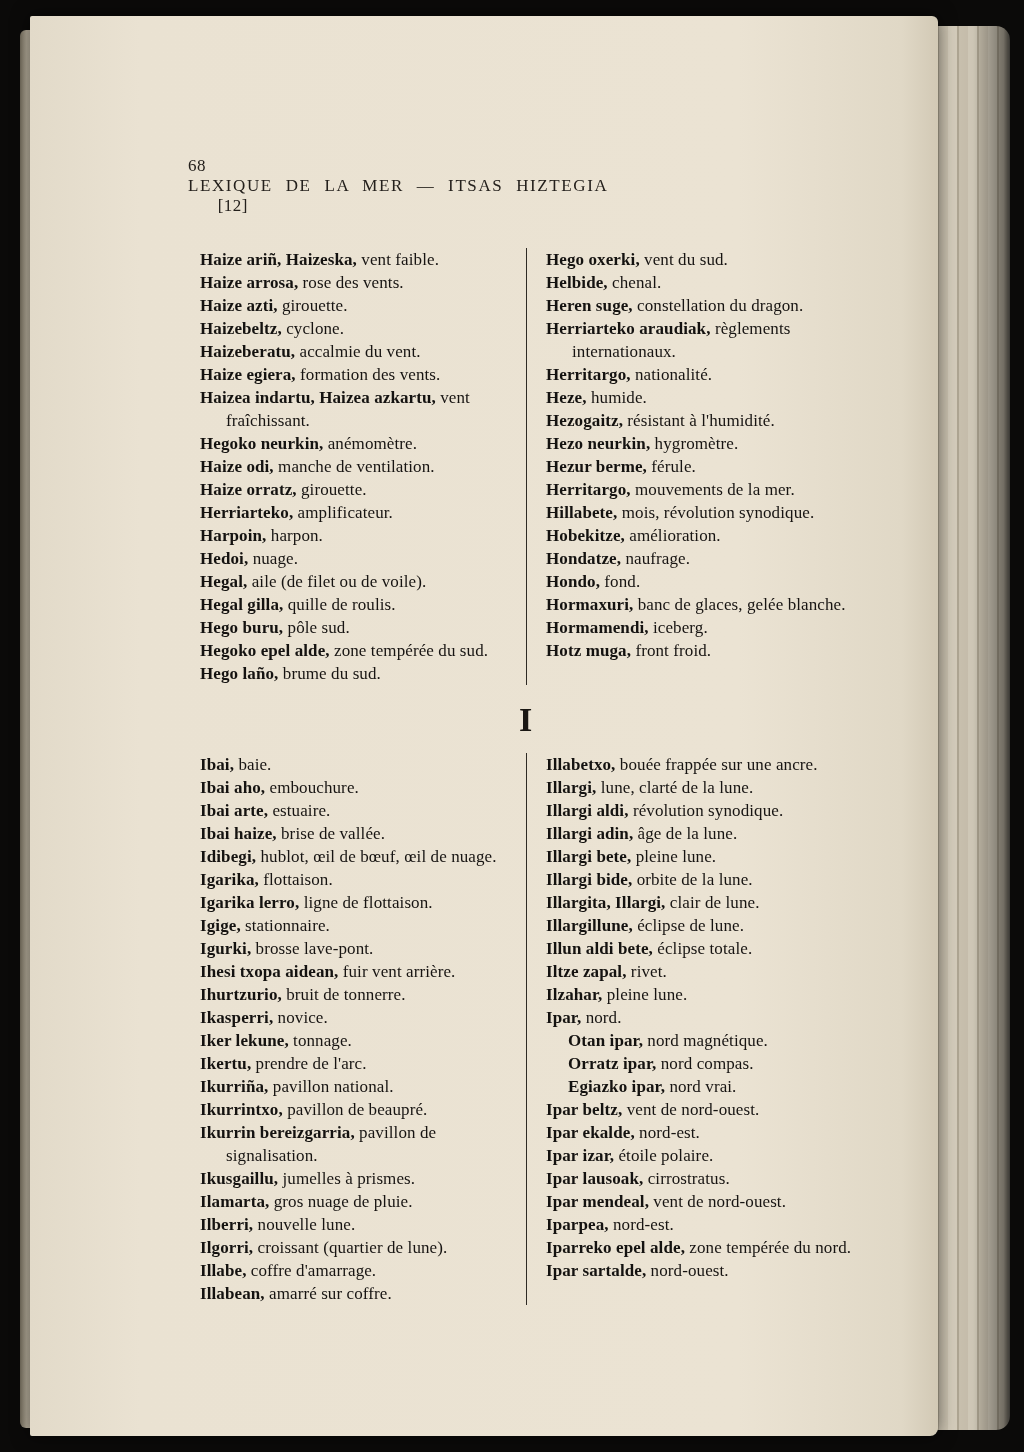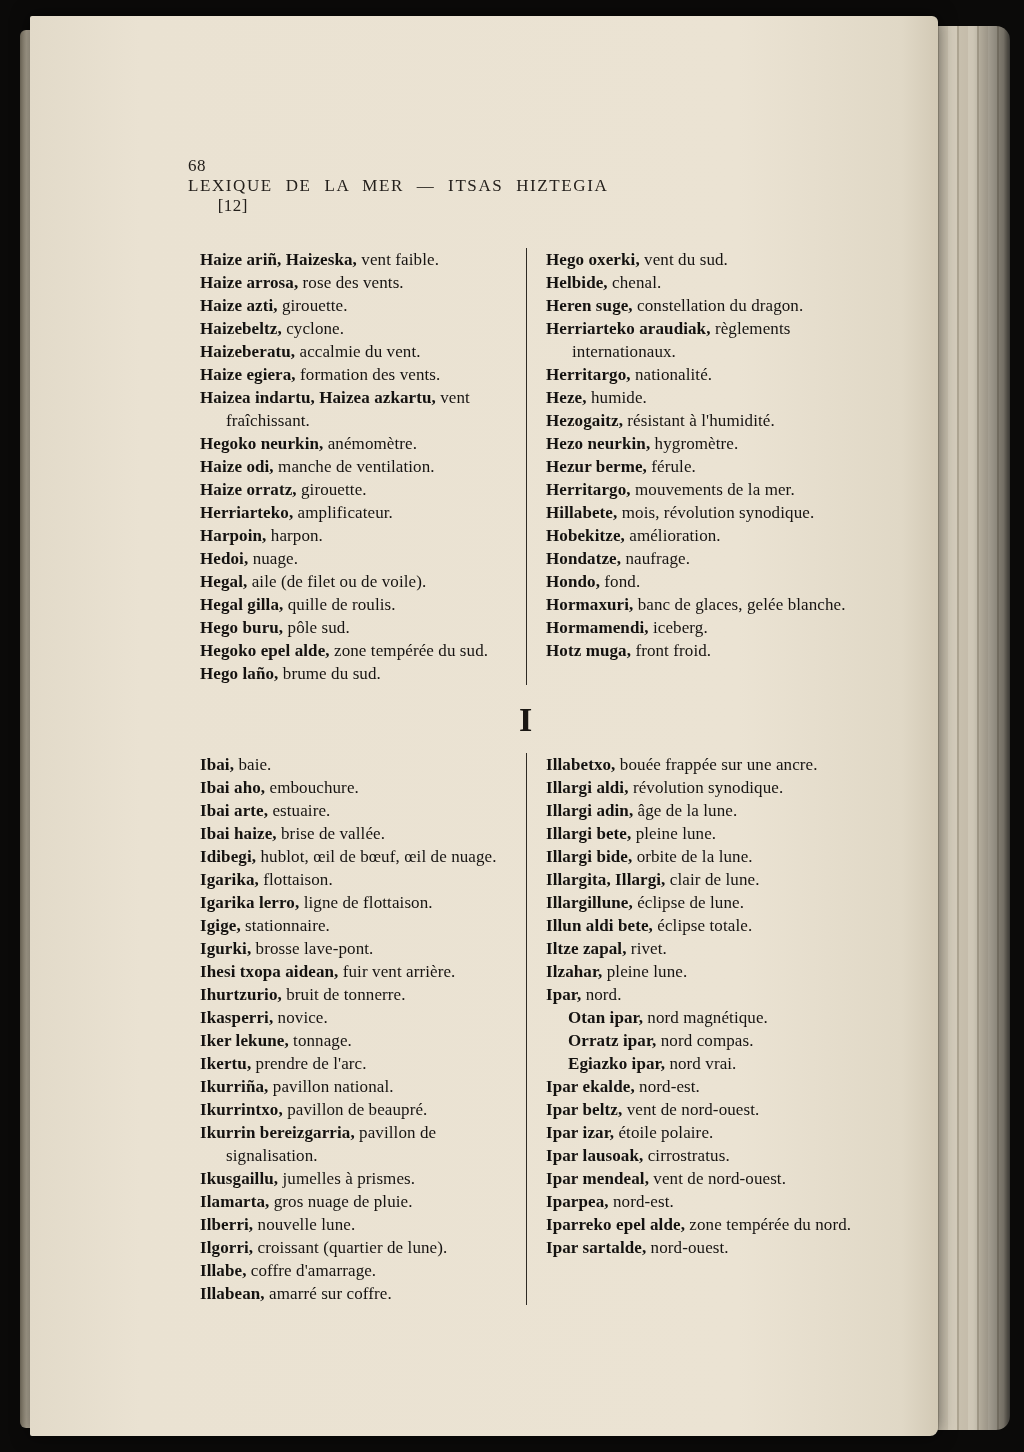--- a/index.html
+++ b/index.html
@@ -125,35 +125,36 @@
               <p class="entry"><b class="term">Ikurrin bereizgarria,</b> pavillon de signalisation.</p>
               <p class="entry"><b class="term">Ikusgaillu,</b> jumelles à prismes.</p>
               <p class="entry"><b class="term">Ilamarta,</b> gros nuage de pluie.</p>
               <p class="entry"><b class="term">Ilberri,</b> nouvelle lune.</p>
               <p class="entry"><b class="term">Ilgorri,</b> croissant (quartier de lune).</p>
               <p class="entry"><b class="term">Illabe,</b> coffre d'amarrage.</p>
               <p class="entry"><b class="term">Illabean,</b> amarré sur coffre.</p>
             </div>
           <div class="col col-right">
               <p class="entry"><b class="term">Illabetxo,</b> bouée frappée sur une ancre.</p>
+              <p class="entry"><b class="term">Illargi,</b> lune, clarté de la lune.</p>
               <p class="entry"><b class="term">Illargi aldi,</b> révolution synodique.</p>
               <p class="entry"><b class="term">Illargi adin,</b> âge de la lune.</p>
               <p class="entry"><b class="term">Illargi bete,</b> pleine lune.</p>
               <p class="entry"><b class="term">Illargi bide,</b> orbite de la lune.</p>
               <p class="entry"><b class="term">Illargita, Illargi,</b> clair de lune.</p>
               <p class="entry"><b class="term">Illargillune,</b> éclipse de lune.</p>
               <p class="entry"><b class="term">Illun aldi bete,</b> éclipse totale.</p>
               <p class="entry"><b class="term">Iltze zapal,</b> rivet.</p>
               <p class="entry"><b class="term">Ilzahar,</b> pleine lune.</p>
               <p class="entry"><b class="term">Ipar,</b> nord.</p>
               <p class="entry indent"><b class="term">Otan ipar,</b> nord magnétique.</p>
               <p class="entry indent"><b class="term">Orratz ipar,</b> nord compas.</p>
               <p class="entry indent"><b class="term">Egiazko ipar,</b> nord vrai.</p>
+              <p class="entry"><b class="term">Ipar beltz,</b> vent de nord-ouest.</p>
               <p class="entry"><b class="term">Ipar ekalde,</b> nord-est.</p>
-              <p class="entry"><b class="term">Ipar beltz,</b> vent de nord-ouest.</p>
               <p class="entry"><b class="term">Ipar izar,</b> étoile polaire.</p>
               <p class="entry"><b class="term">Ipar lausoak,</b> cirrostratus.</p>
               <p class="entry"><b class="term">Ipar mendeal,</b> vent de nord-ouest.</p>
               <p class="entry"><b class="term">Iparpea,</b> nord-est.</p>
               <p class="entry"><b class="term">Iparreko epel alde,</b> zone tempérée du nord.</p>
               <p class="entry"><b class="term">Ipar sartalde,</b> nord-ouest.</p>
             </div>
         </div>
       </div>
 

